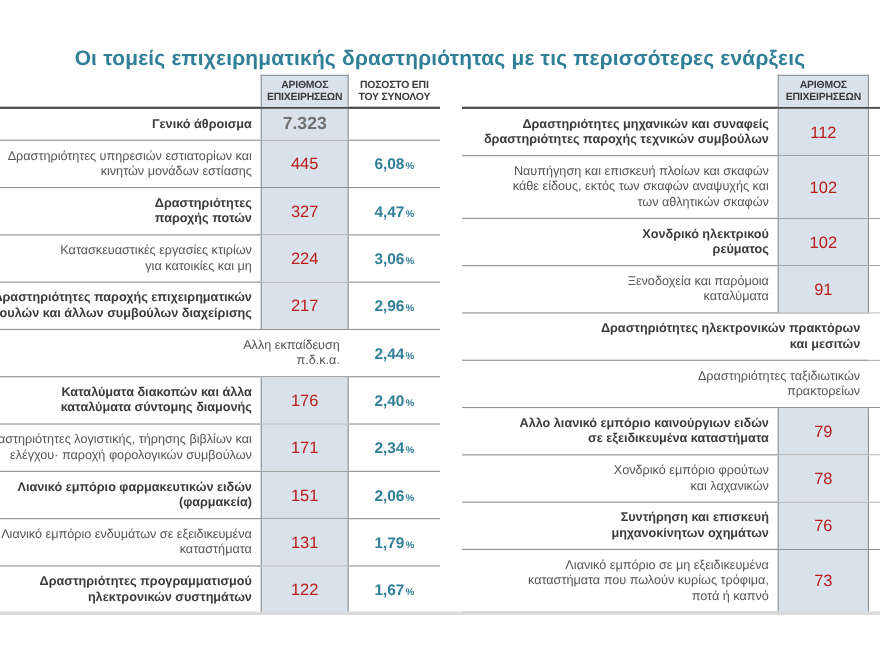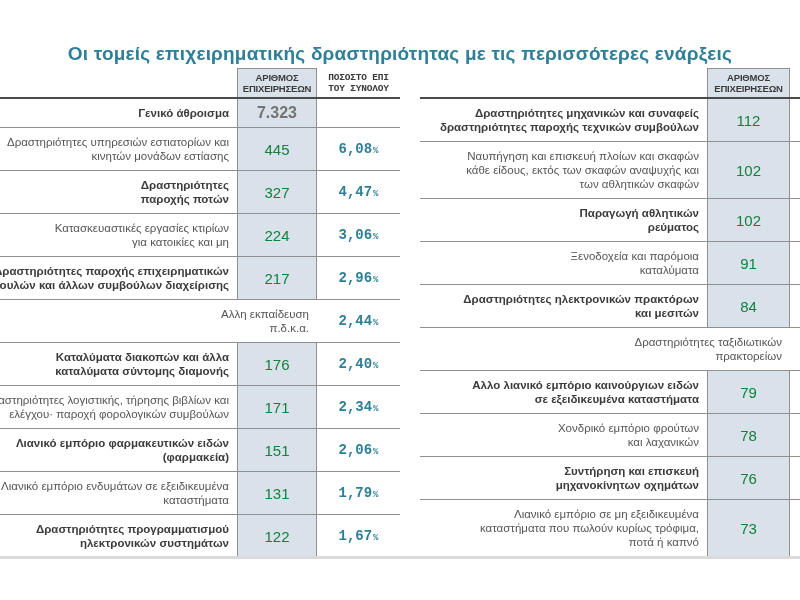--- a/index.html
+++ b/index.html
@@ -25,27 +25,27 @@
   .label {
     flex:1 1 auto; justify-content:flex-end; text-align:right;
     padding:7px 8px; font-size:11.5px; line-height:14px; color:#555555;
     white-space:pre-line;
   }
   .trow.b .label { font-weight:bold; color:#3b3b3b; }
 
   .num {
     background:#d9e2ea; justify-content:center;
     border-left:1px solid #909090; border-right:1px solid #909090;
-    font-size:15px; color:#15803d;
+    font-size:15px; color:#b91c1c;
   }
   .tbl-left  .num { width:80px; }
   .tbl-right .num { width:83px; }
   .trow.gt .num { font-weight:bold; font-size:16px; color:#737373; }
 
-  .pct { width:83px; justify-content:center; font-weight:bold; color:#2e7f97; font-size:14px;font-family:Liberation Mono, monospace; }
+  .pct { width:83px; justify-content:center; font-weight:bold; color:#2e7f97; font-size:14px; }
   .psign { font-size:9px; margin-left:1px; align-self:center; padding-top:3px; font-weight:bold; }
 
   .sliver { width:28px; background:#ffffff; }
 
   .thead .label { background:transparent; }
   .thead .num, .thead .pct {
     font-size:9.5px; font-weight:bold; color:#3b3b3b;
     line-height:11px; text-align:center; white-space:pre-line;
     letter-spacing:-0.2px; padding:3px 1px;
   }
@@ -196,37 +196,36 @@
 
       <div class="trow">
         <div class="c label">Ναυπήγηση και επισκευή πλοίων και σκαφών
 κάθε είδους, εκτός των σκαφών αναψυχής και
 των αθλητικών σκαφών</div>
         <div class="c num">102</div>
         <div class="c sliver"></div>
       </div>
 
       <div class="trow b">
-        <div class="c label">Παραγωγή αθλητικών
+        <div class="c label">Χονδρικό ηλεκτρικού
 ρεύματος</div>
         <div class="c num">102</div>
         <div class="c sliver"></div>
       </div>
 
       <div class="trow">
         <div class="c label">Ξενοδοχεία και παρόμοια
 καταλύματα</div>
         <div class="c num">91</div>
         <div class="c sliver"></div>
       </div>
 
       <div class="trow b">
         <div class="c label">Δραστηριότητες ηλεκτρονικών πρακτόρων
 και μεσιτών</div>
-        <div class="c num">84</div>
         <div class="c sliver"></div>
       </div>
 
       <div class="trow">
         <div class="c label">Δραστηριότητες ταξιδιωτικών
 πρακτορείων</div>
         <div class="c sliver"></div>
       </div>
 
       <div class="trow b">

